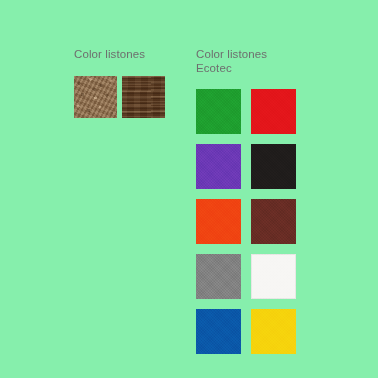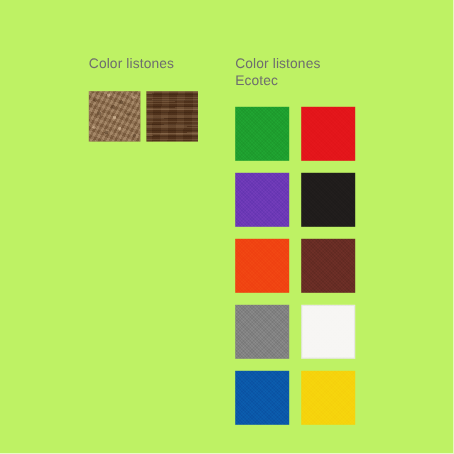--- a/index.html
+++ b/index.html
@@ -11,21 +11,21 @@
     width: 378px;
     height: 378px;
     font-family: "Liberation Sans", sans-serif;
     overflow: hidden;
     position: relative;
   }
 
   #palette-page {
     position: absolute;
     inset: 0;
-    background: #bef264;
+    background: #86efac;
   }
 
   
   .swatch-column {
     position: absolute;
     top: 0;
   }
   .column-title {
     color: #6e6e6e;
     font-size: 11.5px;

